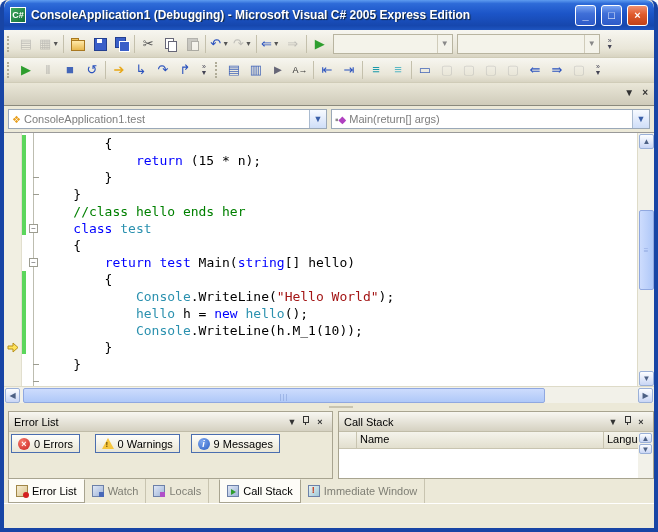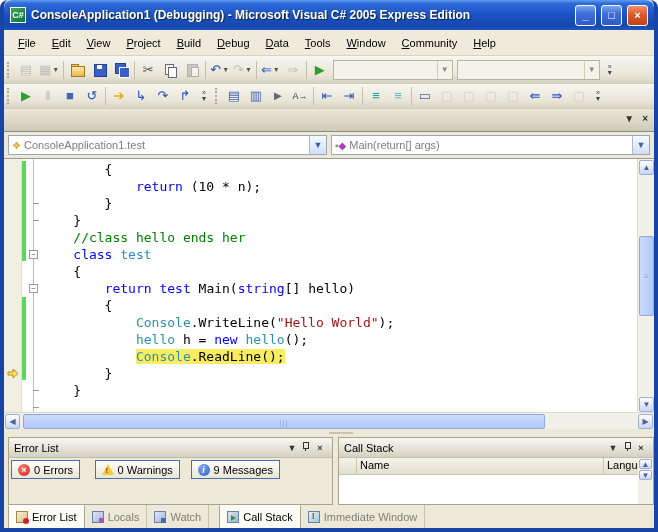--- a/index.html
+++ b/index.html
@@ -140,33 +140,20 @@
 <div id="window">
 
   <div id="titlebar">
     <span class="app-icon">C#</span>
     <span id="title-text">ConsoleApplication1 (Debugging) - Microsoft Visual C# 2005 Express Edition</span>
     <span class="winbtn">_</span>
     <span class="winbtn">□</span>
     <span class="winbtn close">×</span>
   </div>
 
-  <div id="menubar">
-      <span class="menu-item">File</span>
-      <span class="menu-item">Edit</span>
-      <span class="menu-item">View</span>
-      <span class="menu-item">Project</span>
-      <span class="menu-item">Build</span>
-      <span class="menu-item">Debug</span>
-      <span class="menu-item">Data</span>
-      <span class="menu-item">Tools</span>
-      <span class="menu-item">Window</span>
-      <span class="menu-item">Community</span>
-      <span class="menu-item">Help</span>
-    </div>
 
   <div id="toolbar1" class="toolbar-row">
       <span class="tb-grip"></span>
       <span class="tb-btn disabled">
         <span class="glyph" style="color: rgb(138, 138, 126);">▤</span>
       </span>
       <span class="tb-btn disabled">
         <span class="glyph" style="color: rgb(138, 138, 126);">▦</span>
         <span class="tb-dd">▼</span>
       </span>
@@ -348,31 +335,31 @@
           <div id="outline-line"></div>
           <div class="outline-tick" style="top: 44px;"></div>
           <div class="outline-tick" style="top: 61px;"></div>
           <div class="outline-minus" style="top: 91px;">−</div>
           <div class="outline-minus" style="top: 125px;">−</div>
           <div class="outline-tick" style="top: 231px;"></div>
           <div class="outline-tick" style="top: 248px;"></div>
         </div>
       <div id="code-lines">
           <div class="code-line"><span class="seg-p">        {</span></div>
-          <div class="code-line"><span class="seg-p">            </span><span class="seg-k">return</span><span class="seg-p"> (10 * n);</span></div>
+          <div class="code-line"><span class="seg-p">            </span><span class="seg-k">return</span><span class="seg-p"> (15 * n);</span></div>
           <div class="code-line"><span class="seg-p">        }</span></div>
           <div class="code-line"><span class="seg-p">    }</span></div>
           <div class="code-line"><span class="seg-p">    </span><span class="seg-c">//class hello ends her</span></div>
           <div class="code-line"><span class="seg-p">    </span><span class="seg-k">class</span><span class="seg-p"> </span><span class="seg-t">test</span></div>
           <div class="code-line"><span class="seg-p">    {</span></div>
           <div class="code-line"><span class="seg-p">        </span><span class="seg-k">return</span><span class="seg-p"> </span><span class="seg-k">test</span><span class="seg-p"> Main(</span><span class="seg-k">string</span><span class="seg-p">[] hello)</span></div>
           <div class="code-line"><span class="seg-p">        {</span></div>
           <div class="code-line"><span class="seg-p">            </span><span class="seg-t">Console</span><span class="seg-p">.WriteLine(</span><span class="seg-s">"Hello World"</span><span class="seg-p">);</span></div>
           <div class="code-line"><span class="seg-p">            </span><span class="seg-t">hello</span><span class="seg-p"> h = </span><span class="seg-k">new</span><span class="seg-p"> </span><span class="seg-t">hello</span><span class="seg-p">();</span></div>
-          <div class="code-line"><span class="seg-p">            </span><span class="cur-hl"><span class="seg-t">Console</span><span class="seg-p">.ReadLine();</span></span></div>
+          <div class="code-line"><span class="seg-p">            </span><span class="seg-t">Console</span><span class="seg-p">.WriteLine(h.M_1(10));</span></div>
           <div class="code-line"><span class="seg-p">        }</span></div>
           <div class="code-line"><span class="seg-p">    }</span></div>
         </div>
     </div>
     <div id="vscroll">
       <span class="sb-btn" style="left:1px;top:1px;width:15px;height:15px">▲</span>
       <div id="vthumb">
           <span class="thumb-grip">≡</span>
         </div>
       <span class="sb-btn" style="left:1px;bottom:1px;width:15px;height:15px">▼</span>
@@ -432,26 +419,26 @@
     </div>
   </div>
 
   <div id="bottom-tabs">
     <div class="tabgroup" id="tabs-left" style="margin-left:4px">
         <span class="btab active">
           <span class="tico tico-errorlist"></span>
           <span>Error List</span>
         </span>
         <span class="btab">
+          <span class="tico tico-watch"></span>
+          <span>Watch</span>
+        </span>
+        <span class="btab">
           <span class="tico tico-locals"></span>
           <span>Locals</span>
-        </span>
-        <span class="btab">
-          <span class="tico tico-watch"></span>
-          <span>Watch</span>
         </span>
       </div>
     <div class="tabgroup" id="tabs-right" style="margin-left:10px">
         <span class="btab active">
           <span class="tico tico-callstack"></span>
           <span>Call Stack</span>
         </span>
         <span class="btab">
           <span class="tico tico-immediate"></span>
           <span>Immediate Window</span>

